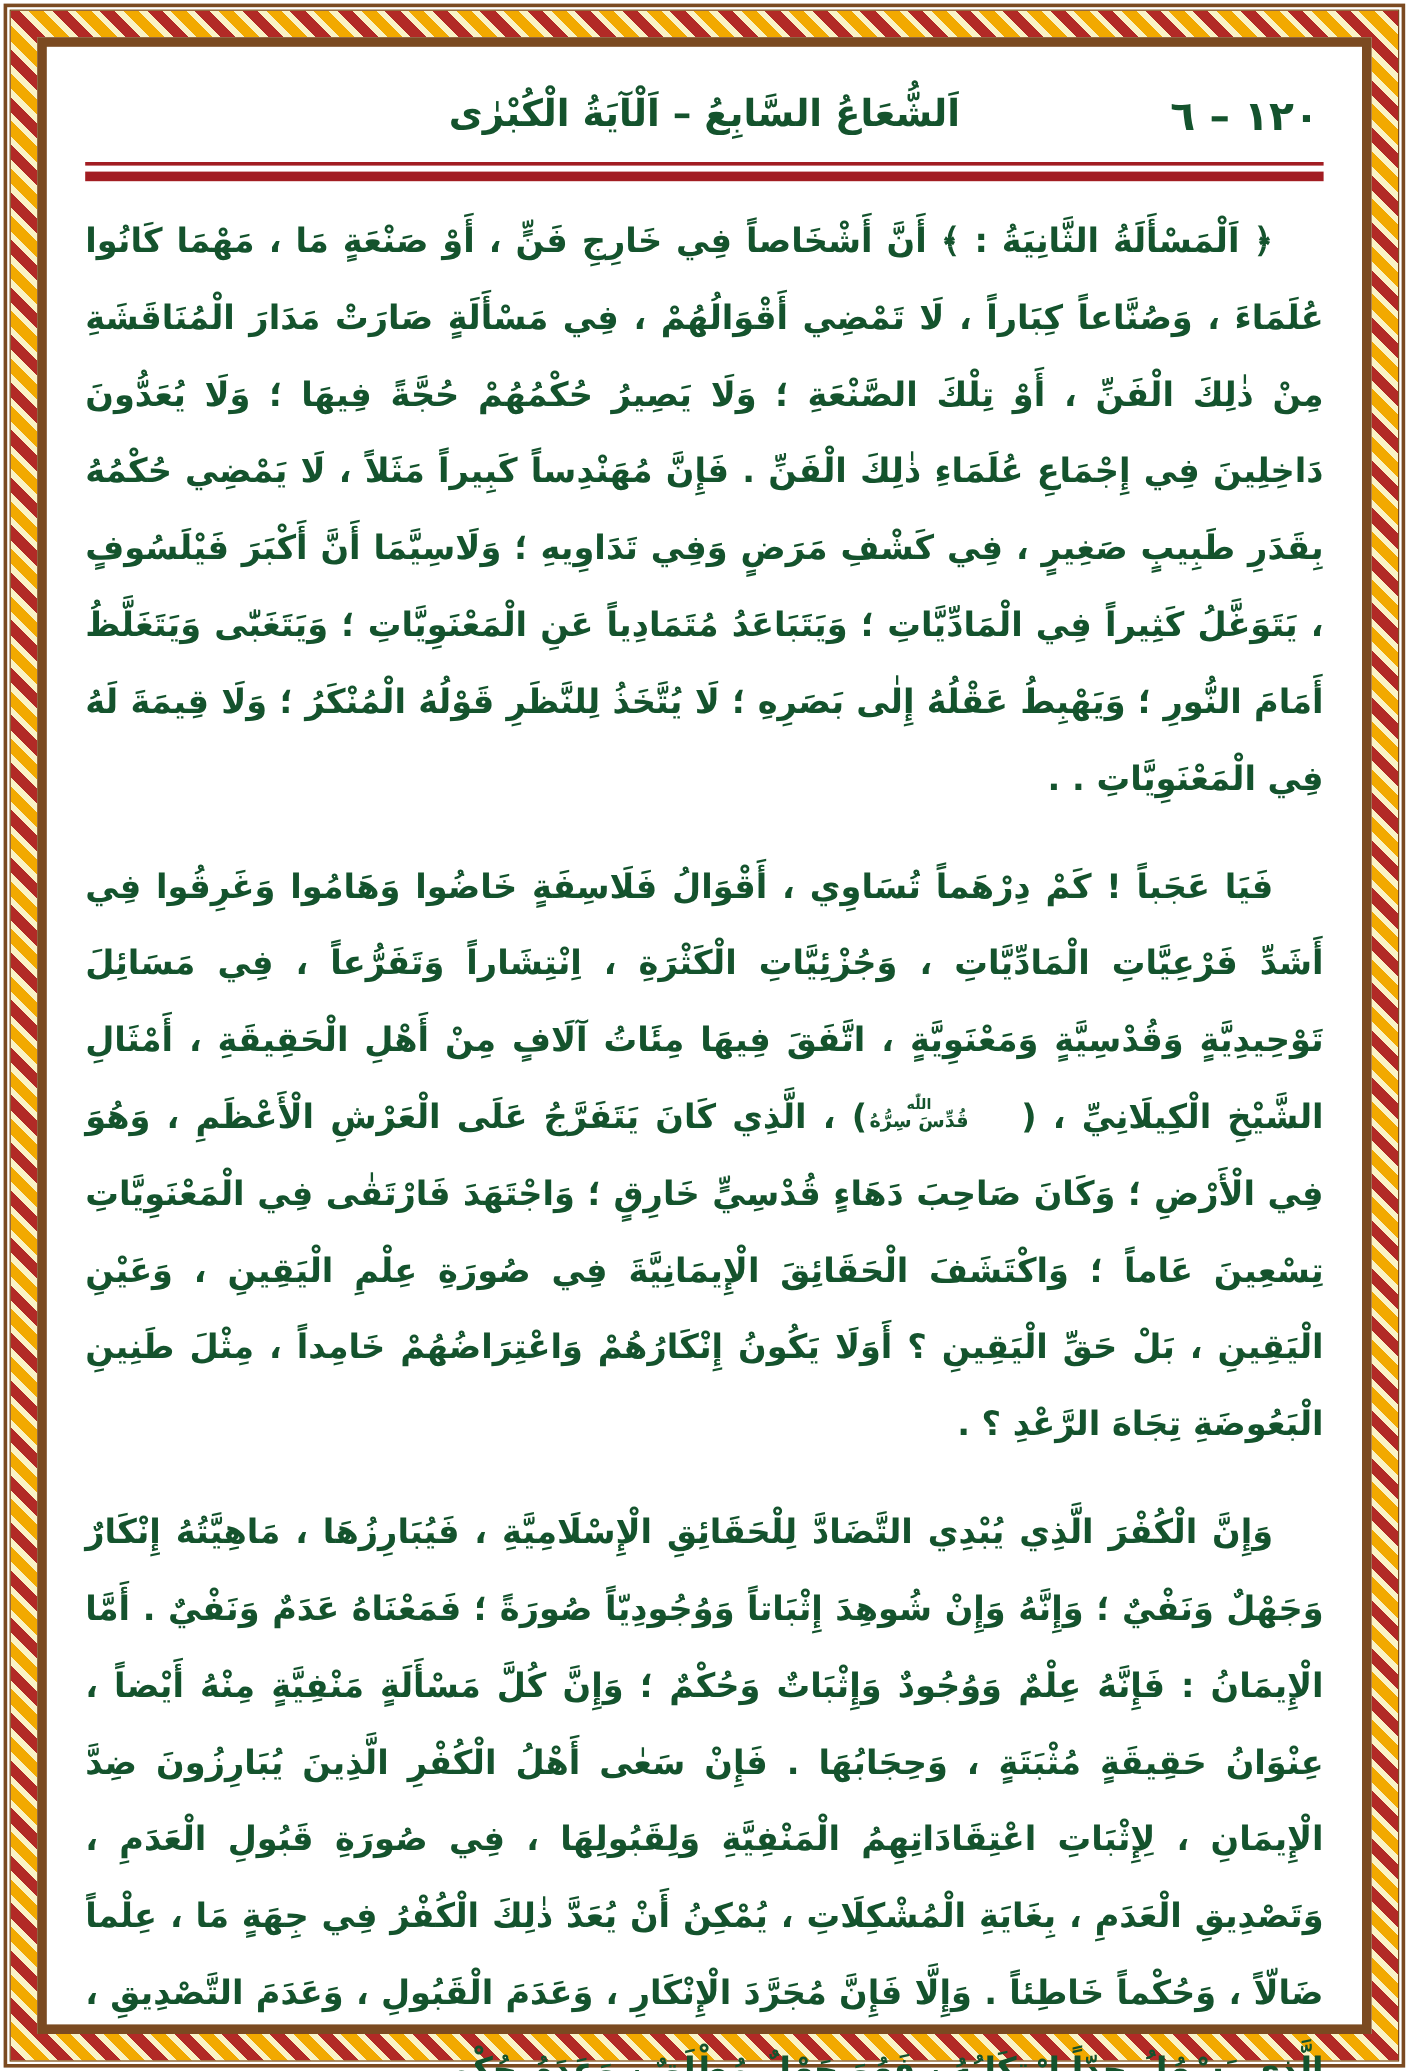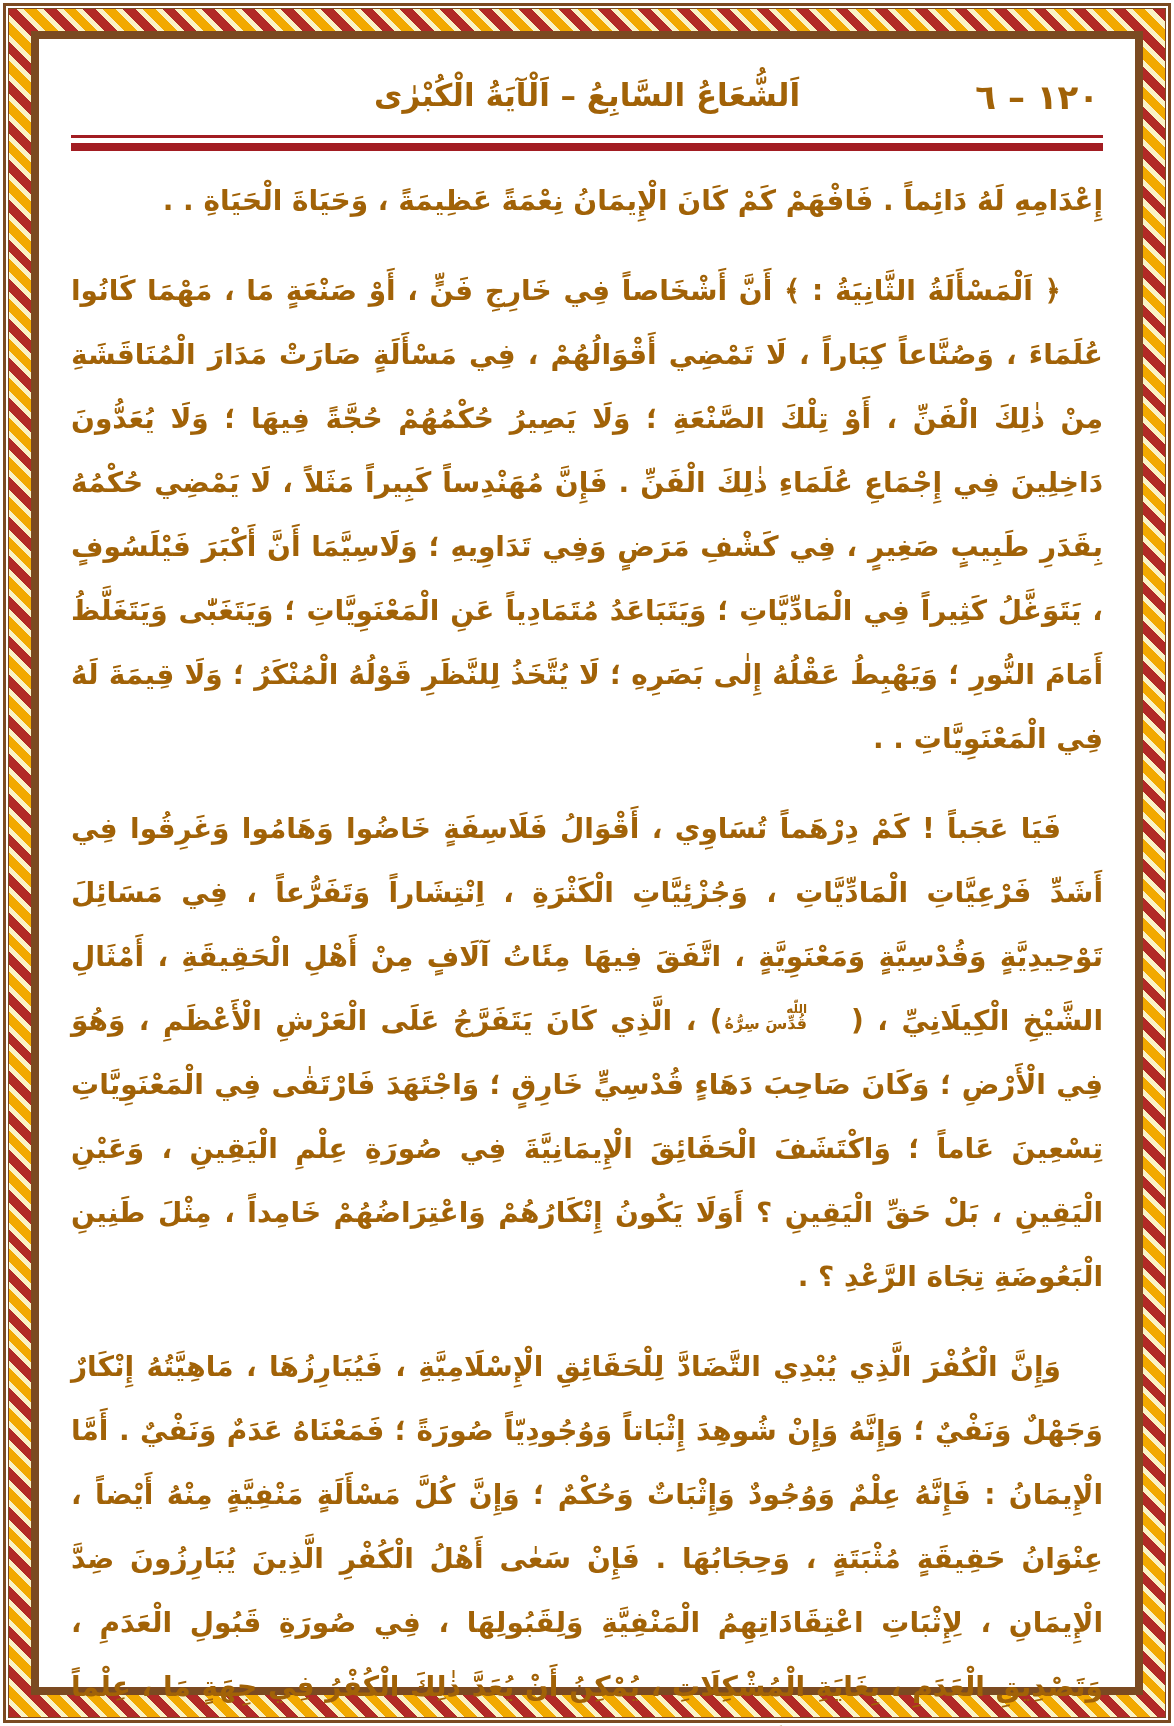--- a/index.html
+++ b/index.html
@@ -38,21 +38,21 @@
     position: absolute;
     inset: 31px;
     background: #ffffff;
     border: 8px solid #7b4a21;
   }
   
   .content {
     position: absolute;
     inset: 39px;
     padding: 22px 32px 0 32px;
-    color: #a16207;
+    color: #14532d;
     direction: rtl;
   }
   .header {
     position: relative;
     height: 74px;
   }
   .page-title {
     position: absolute;
     left: 0; right: 0;
     top: 16px;
@@ -86,20 +86,21 @@
   }
   .body-text p {
     margin: 0 0 26px 0;
   }
   .body-text p.indent {
     text-indent: 42px;
   }
   .seal {
     display: inline-flex;
     flex-direction: column;
+    align-items: center;
     vertical-align: middle;
     line-height: 1.05;
     font-size: 13px;
     font-weight: 700;
     margin: 0 2px;
     transform: translateY(-4px);
   }
   .seal .seal-top { font-size: 12px; }
   .seal .seal-bottom { font-size: 16px; }
 </style>
@@ -116,21 +117,20 @@
 
     <div class="header">
       <div class="page-title">اَلشُّعَاعُ السَّابِعُ – اَلْآيَةُ الْكُبْرٰى</div>
       <div class="page-number">١٢٠ – ٦</div>
     </div>
 
     <div class="divider"></div>
 
     <div class="body-text">
 
-      <p>إِعْدَامِهِ لَهُ دَائِماً . فَافْهَمْ كَمْ كَانَ الْإِيمَانُ نِعْمَةً عَظِيمَةً ، وَحَيَاةَ الْحَيَاةِ . .</p>
 
       <p class="indent"><span>﴿ اَلْمَسْأَلَةُ الثَّانِيَةُ : ﴾</span><span> أَنَّ أَشْخَاصاً فِي خَارِجِ فَنٍّ ، أَوْ صَنْعَةٍ مَا ، مَهْمَا كَانُوا عُلَمَاءَ ، وَصُنَّاعاً كِبَاراً ، لَا تَمْضِي أَقْوَالُهُمْ ، فِي مَسْأَلَةٍ صَارَتْ مَدَارَ الْمُنَاقَشَةِ مِنْ ذٰلِكَ الْفَنِّ ، أَوْ تِلْكَ الصَّنْعَةِ ؛ وَلَا يَصِيرُ حُكْمُهُمْ حُجَّةً فِيهَا ؛ وَلَا يُعَدُّونَ دَاخِلِينَ فِي إِجْمَاعِ عُلَمَاءِ ذٰلِكَ الْفَنِّ . فَإِنَّ مُهَنْدِساً كَبِيراً مَثَلاً ، لَا يَمْضِي حُكْمُهُ بِقَدَرِ طَبِيبٍ صَغِيرٍ ، فِي كَشْفِ مَرَضٍ وَفِي تَدَاوِيهِ ؛ وَلَاسِيَّمَا أَنَّ أَكْبَرَ فَيْلَسُوفٍ ، يَتَوَغَّلُ كَثِيراً فِي الْمَادِّيَّاتِ ؛ وَيَتَبَاعَدُ مُتَمَادِياً عَنِ الْمَعْنَوِيَّاتِ ؛ وَيَتَغَبّٰى وَيَتَغَلَّظُ أَمَامَ النُّورِ ؛ وَيَهْبِطُ عَقْلُهُ إِلٰى بَصَرِهِ ؛ لَا يُتَّخَذُ لِلنَّظَرِ قَوْلُهُ الْمُنْكَرُ ؛ وَلَا قِيمَةَ لَهُ فِي الْمَعْنَوِيَّاتِ . .</span></p>
 
       <p class="indent"><span>فَيَا عَجَباً ! كَمْ دِرْهَماً تُسَاوِي ، أَقْوَالُ فَلَاسِفَةٍ خَاضُوا وَهَامُوا وَغَرِقُوا فِي أَشَدِّ فَرْعِيَّاتِ الْمَادِّيَّاتِ ، وَجُزْئِيَّاتِ الْكَثْرَةِ ، اِنْتِشَاراً وَتَفَرُّعاً ، فِي مَسَائِلَ تَوْحِيدِيَّةٍ وَقُدْسِيَّةٍ وَمَعْنَوِيَّةٍ ، اتَّفَقَ فِيهَا مِئَاتُ آلَافٍ مِنْ أَهْلِ الْحَقِيقَةِ ، أَمْثَالِ الشَّيْخِ الْكِيلَانِيِّ ، (</span><span class="seal">
             <span class="seal-top">اللّٰه</span>
             <span class="seal-bottom">قُدِّسَ سِرُّهُ</span>
           </span><span>) ، الَّذِي كَانَ يَتَفَرَّجُ عَلَى الْعَرْشِ الْأَعْظَمِ ، وَهُوَ فِي الْأَرْضِ ؛ وَكَانَ صَاحِبَ دَهَاءٍ قُدْسِيٍّ خَارِقٍ ؛ وَاجْتَهَدَ فَارْتَقٰى فِي الْمَعْنَوِيَّاتِ تِسْعِينَ عَاماً ؛ وَاكْتَشَفَ الْحَقَائِقَ الْإِيمَانِيَّةَ فِي صُورَةِ عِلْمِ الْيَقِينِ ، وَعَيْنِ الْيَقِينِ ، بَلْ حَقِّ الْيَقِينِ ؟ أَوَلَا يَكُونُ إِنْكَارُهُمْ وَاعْتِرَاضُهُمْ خَامِداً ، مِثْلَ طَنِينِ الْبَعُوضَةِ تِجَاهَ الرَّعْدِ ؟ .</span></p>
 
       <p class="indent">وَإِنَّ الْكُفْرَ الَّذِي يُبْدِي التَّضَادَّ لِلْحَقَائِقِ الْإِسْلَامِيَّةِ ، فَيُبَارِزُهَا ، مَاهِيَّتُهُ إِنْكَارٌ وَجَهْلٌ وَنَفْيٌ ؛ وَإِنَّهُ وَإِنْ شُوهِدَ إِثْبَاتاً وَوُجُودِيّاً صُورَةً ؛ فَمَعْنَاهُ عَدَمٌ وَنَفْيٌ . أَمَّا الْإِيمَانُ : فَإِنَّهُ عِلْمٌ وَوُجُودٌ وَإِثْبَاتٌ وَحُكْمٌ ؛ وَإِنَّ كُلَّ مَسْأَلَةٍ مَنْفِيَّةٍ مِنْهُ أَيْضاً ، عِنْوَانُ حَقِيقَةٍ مُثْبَتَةٍ ، وَحِجَابُهَا . فَإِنْ سَعٰى أَهْلُ الْكُفْرِ الَّذِينَ يُبَارِزُونَ ضِدَّ الْإِيمَانِ ، لِإِثْبَاتِ اعْتِقَادَاتِهِمُ الْمَنْفِيَّةِ وَلِقَبُولِهَا ، فِي صُورَةِ قَبُولِ الْعَدَمِ ، وَتَصْدِيقِ الْعَدَمِ ، بِغَايَةِ الْمُشْكِلَاتِ ، يُمْكِنُ أَنْ يُعَدَّ ذٰلِكَ الْكُفْرُ فِي جِهَةٍ مَا ، عِلْماً ضَالّاً ، وَحُكْماً خَاطِئاً . وَإِلَّا فَإِنَّ مُجَرَّدَ الْإِنْكَارِ ، وَعَدَمَ الْقَبُولِ ، وَعَدَمَ التَّصْدِيقِ ، الَّذِي يَسْهُلُ جِدّاً اِرْتِكَابُهُ ، فَهُوَ جَهْلٌ مُطْلَقٌ ، وَعَدَمُ حُكْمٍ . .</p>
 

